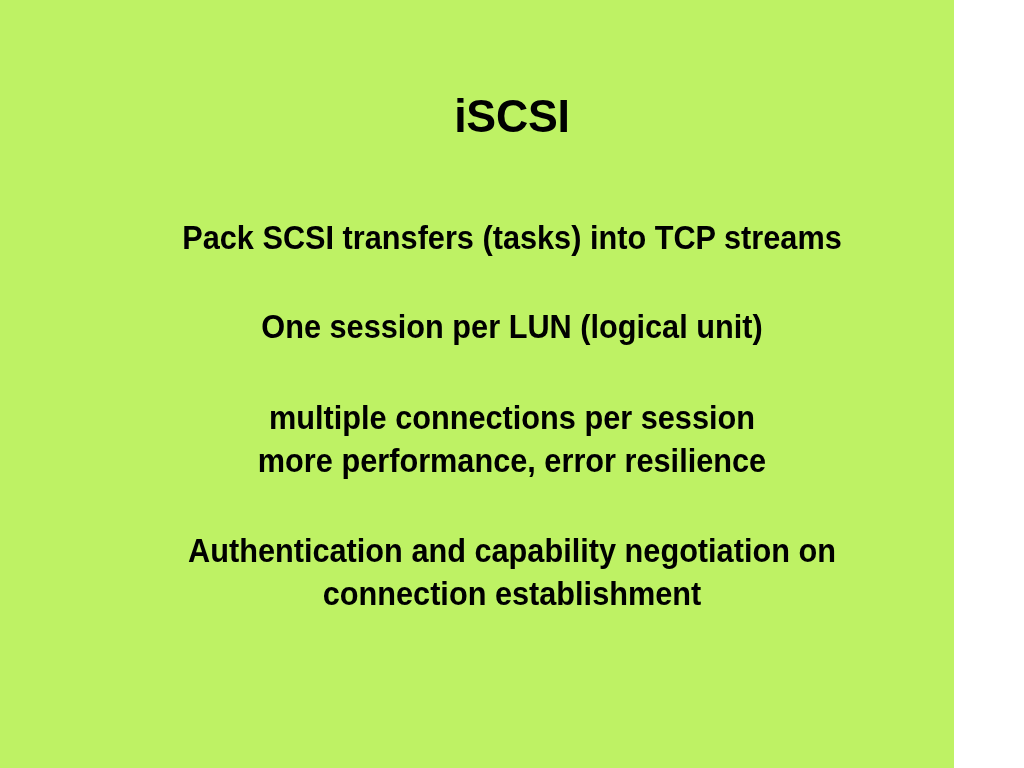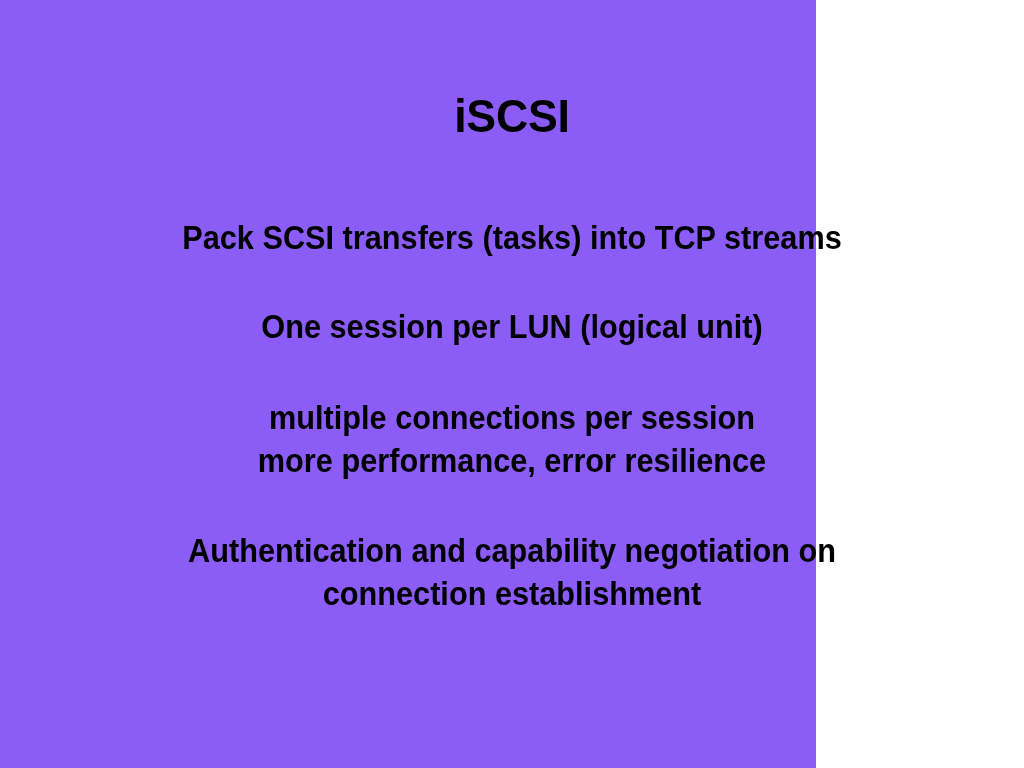--- a/index.html
+++ b/index.html
@@ -11,23 +11,23 @@
   body {
     width: 1024px;
     height: 768px;
     overflow: hidden;
     font-family: "Liberation Sans", "DejaVu Sans", sans-serif;
     color: #000000;
   }
 
   .slide {
     position: relative;
-    width: 816px;
+    width: 954px;
     height: 768px;
-    background: #8b5cf6;
+    background: #bef264;
     box-sizing: border-box;
   }
 
   .slide-title {
     position: absolute;
     left: 0;
     top: 88px;
     width: 1024px;
     text-align: center;
     font-size: 47px;

